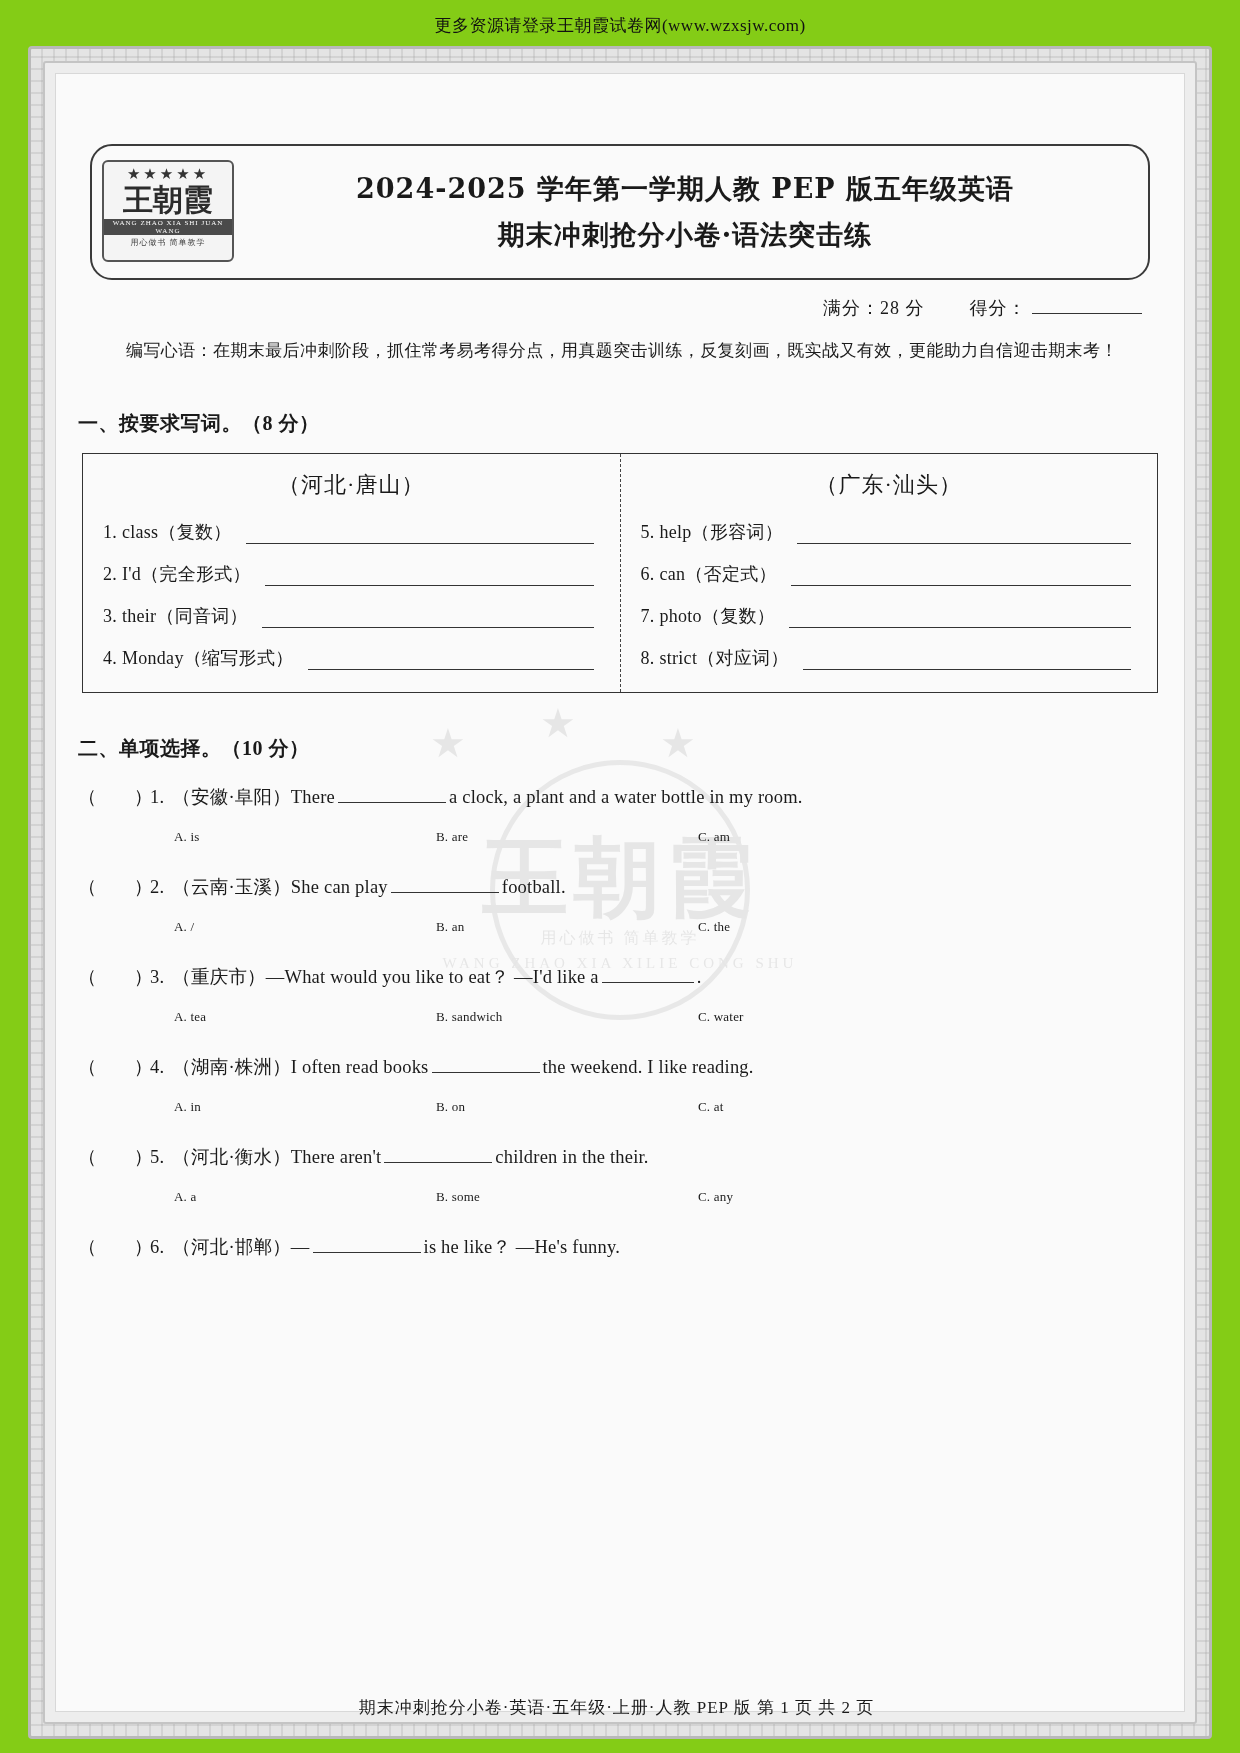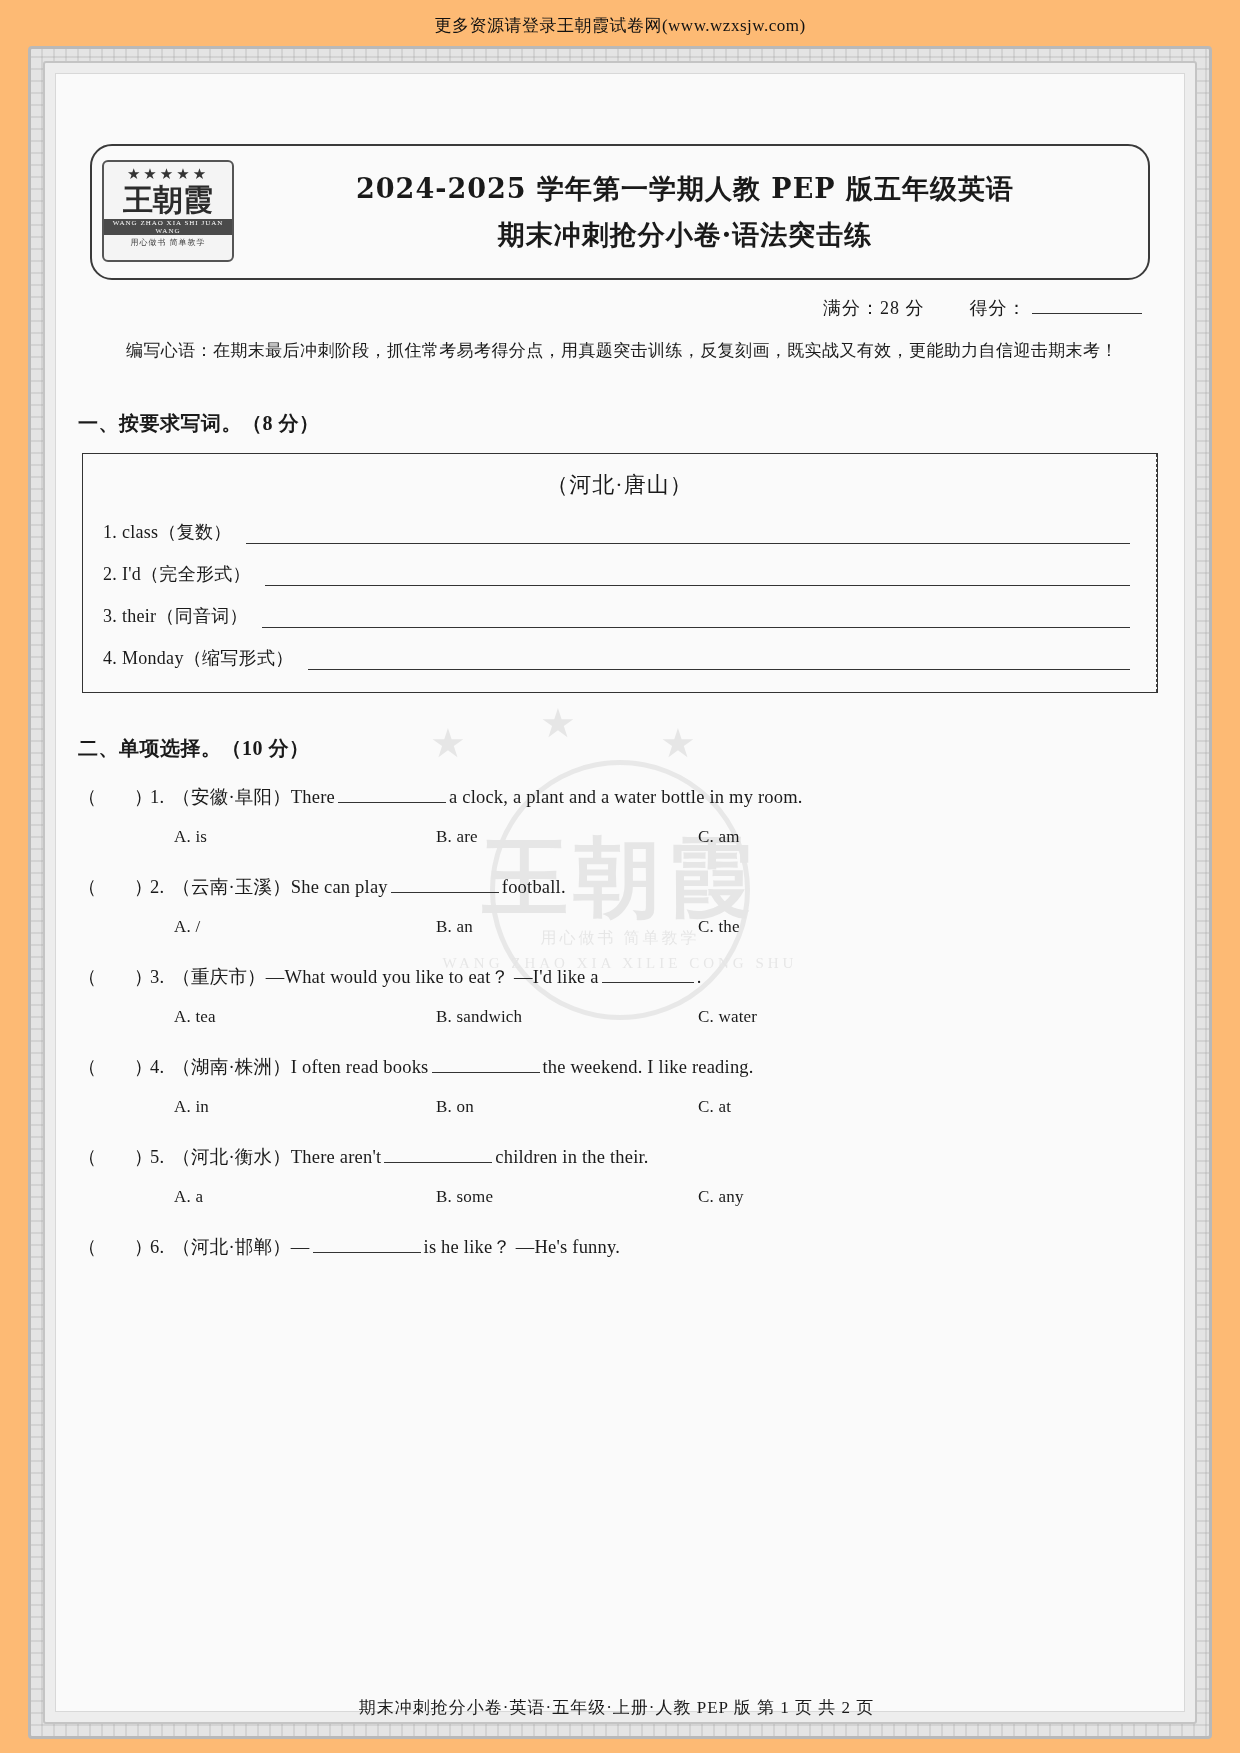--- a/index.html
+++ b/index.html
@@ -11,21 +11,21 @@
     width: 1240px;
     height: 1753px;
     font-family: "Liberation Serif", serif;
     color: #1a1a1a;
     position: relative;
     overflow: hidden;
   }
   .page {
     position: absolute;
     inset: 0;
-    background: #fdba74;
+    background: #84cc16;
   }
   .top-note {
     position: absolute;
     top: 14px;
     left: 0;
     width: 100%;
     text-align: center;
     font-size: 17px;
     letter-spacing: 0.5px;
     color: #111;
@@ -269,21 +269,21 @@
     border-bottom: 1px solid #333;
     height: 14px;
     margin: 0 3px;
   }
   .blank-inline.short {
     width: 92px;
   }
   .opts {
     display: flex;
     margin: 10px 0 0 96px;
-    font-size: 17px;
+    font-size: 13px;
   }
   .opt { width: 262px; }
   .footer {
     position: absolute;
     left: 0;
     right: 7px;
     bottom: 34px;
     text-align: center;
     font-size: 17px;
     letter-spacing: 1px;
@@ -351,20 +351,39 @@
           </div>
           <div class="wt-item">
             <span class="txt">3. their（同音词）</span>
             <span class="blank"></span>
           </div>
           <div class="wt-item">
             <span class="txt">4. Monday（缩写形式）</span>
             <span class="blank"></span>
           </div>
         </div>
+        <div class="wt-col">
+          <div class="wt-head">（广东·汕头）</div>
+          <div class="wt-item">
+            <span class="txt">5. help（形容词）</span>
+            <span class="blank"></span>
+          </div>
+          <div class="wt-item">
+            <span class="txt">6. can（否定式）</span>
+            <span class="blank"></span>
+          </div>
+          <div class="wt-item">
+            <span class="txt">7. photo（复数）</span>
+            <span class="blank"></span>
+          </div>
+          <div class="wt-item">
+            <span class="txt">8. strict（对应词）</span>
+            <span class="blank"></span>
+          </div>
+        </div>
       </div>
 
       <div class="sec-title">二、单项选择。（10 分）</div>
 
       <div class="q">
         <span class="q-line">
           <span class="paren">（　　）</span><span class="q-num">1.</span><span>（安徽·阜阳）</span><span>There</span><span class="blank-inline"></span><span>a clock, a plant and a water bottle in my room.</span>
         </span>
         <span class="opts">
           <span class="opt">A. is</span>

